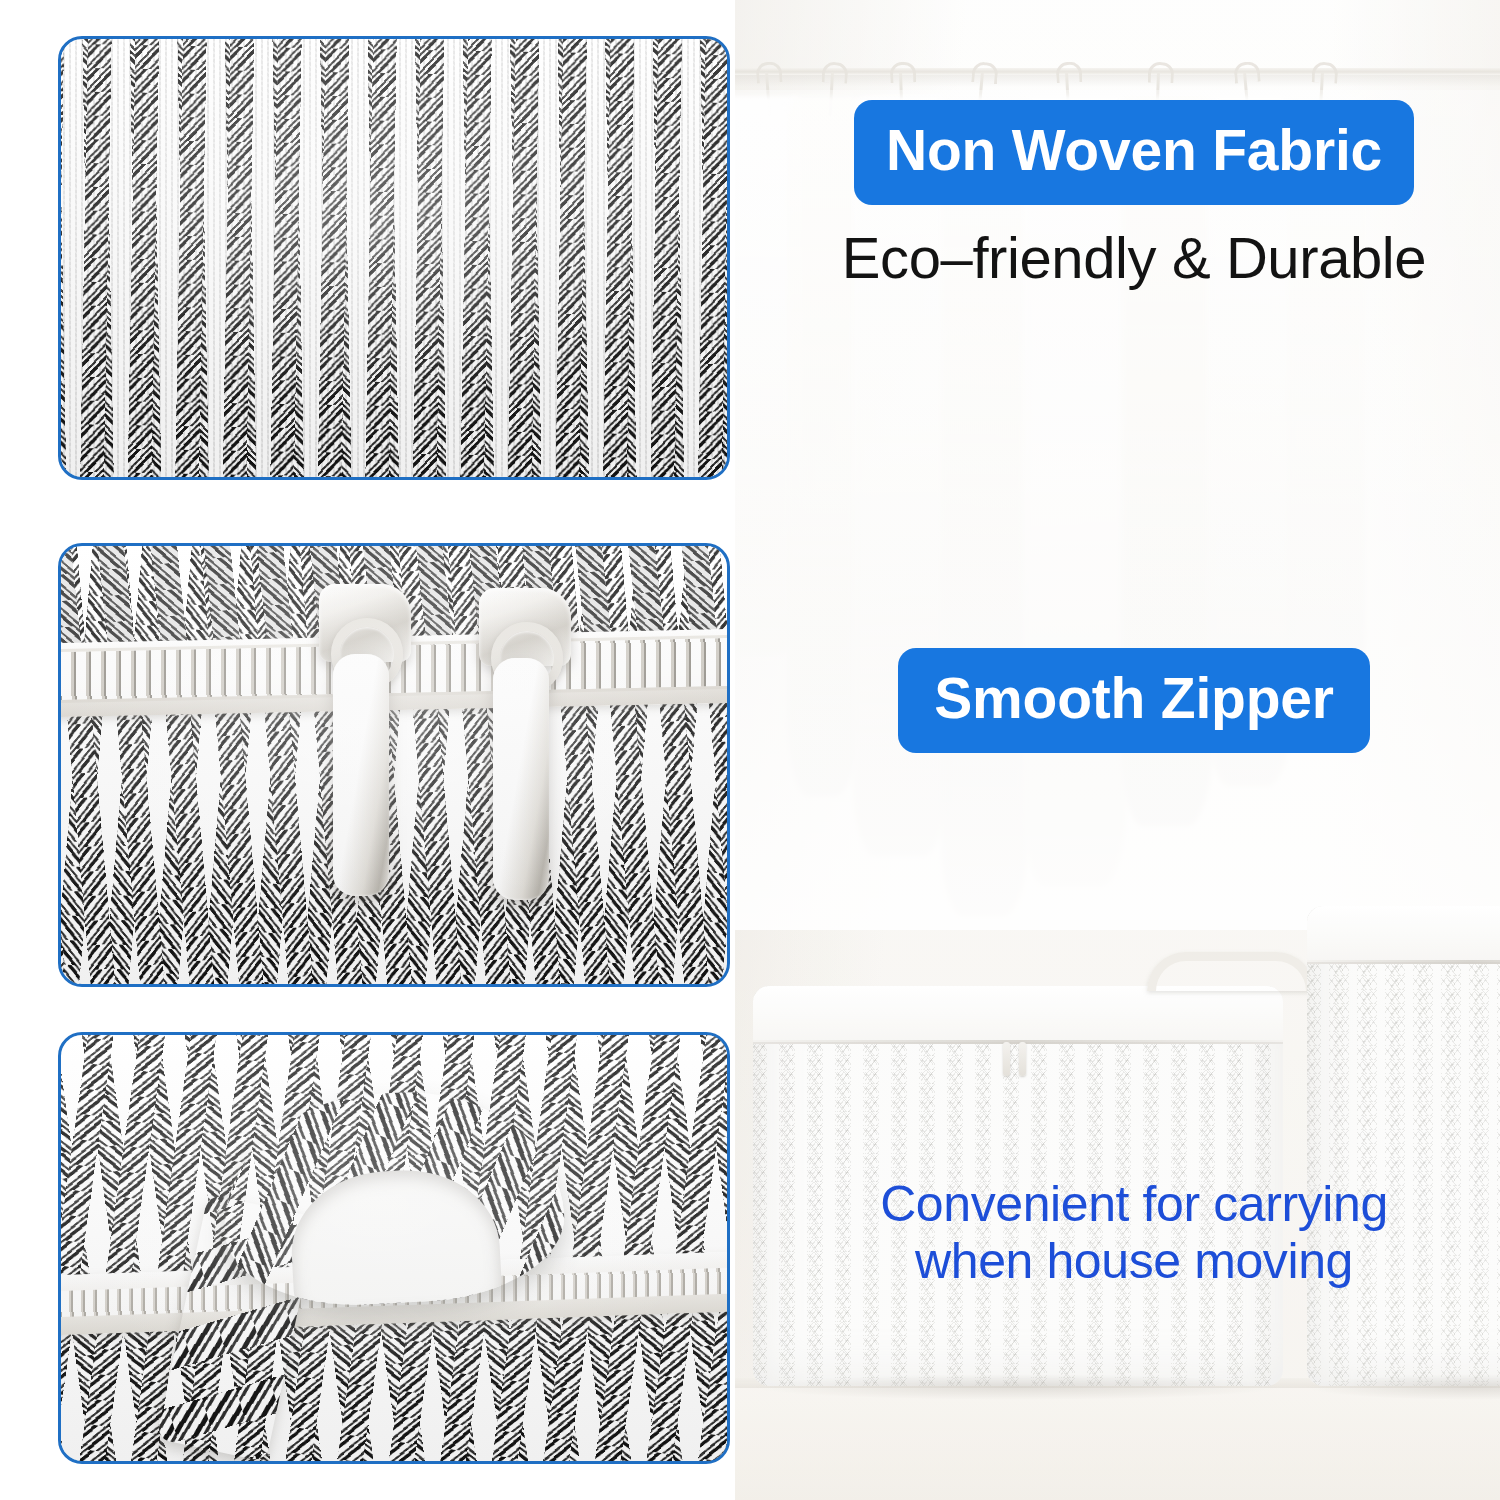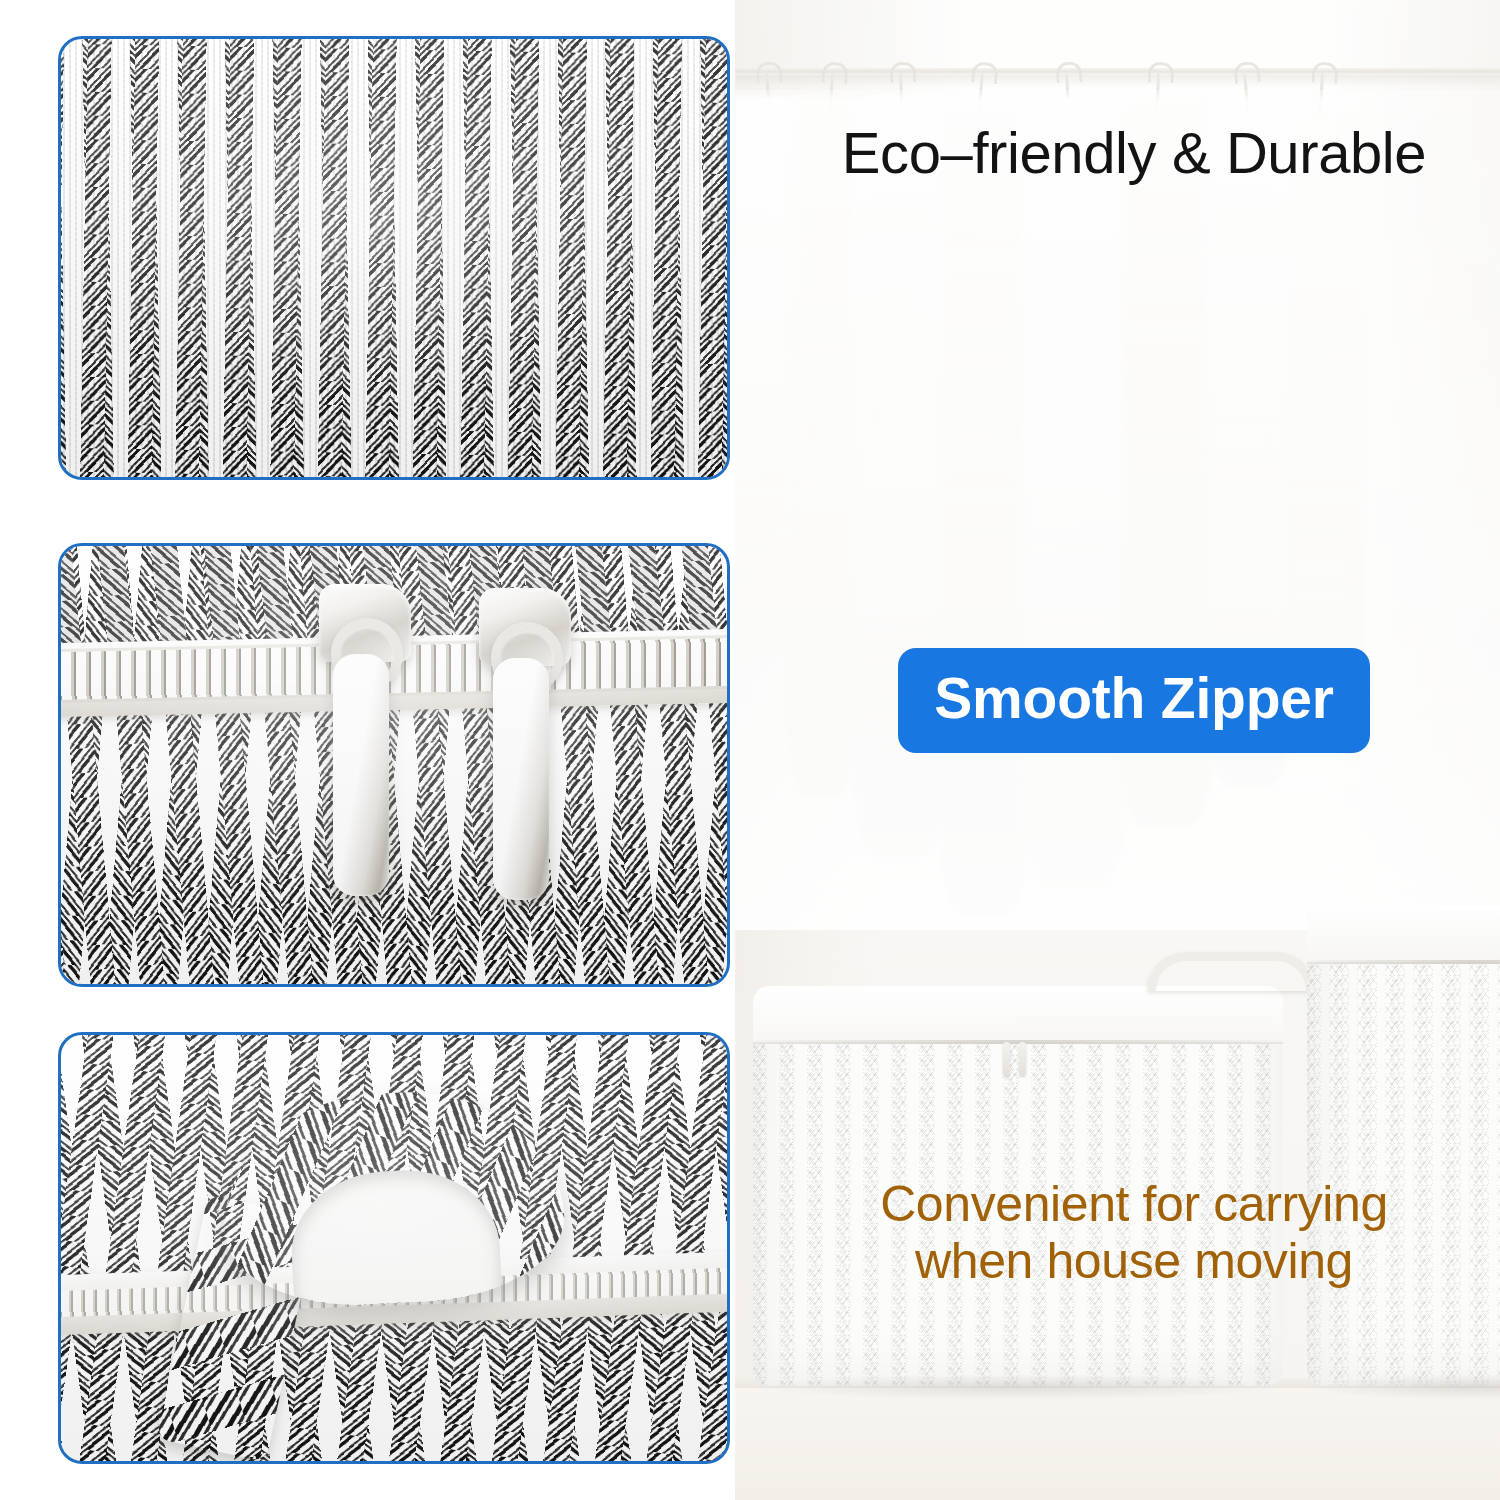--- a/index.html
+++ b/index.html
@@ -420,25 +420,26 @@
       <div class="handle-loop">
         <div class="weave" style="transform:rotate(26deg) scale(1.5);"></div>
         <div class="inner"></div>
       </div>
 
       <div class="panel-light"></div>
     </div>
   </div>
 
   <div class="block" id="block1">
+    <div class="badge" style="background: rgb(24, 119, 224);">Non Woven Fabric</div>
     <div class="caption" style="color: rgb(19, 19, 19);">Eco–friendly &amp; Durable</div>
   </div>
 
   <div class="block" id="block2">
     <div class="badge" style="background: rgb(24, 119, 224);">Smooth Zipper</div>
   </div>
 
   <div class="block" id="block3">
-    <div class="caption" style="color: #a16207;">Convenient for carrying
+    <div class="caption" style="color: #1d4ed8;">Convenient for carrying
 when house moving</div>
   </div>
 
 </div>
 
 </body></html>

